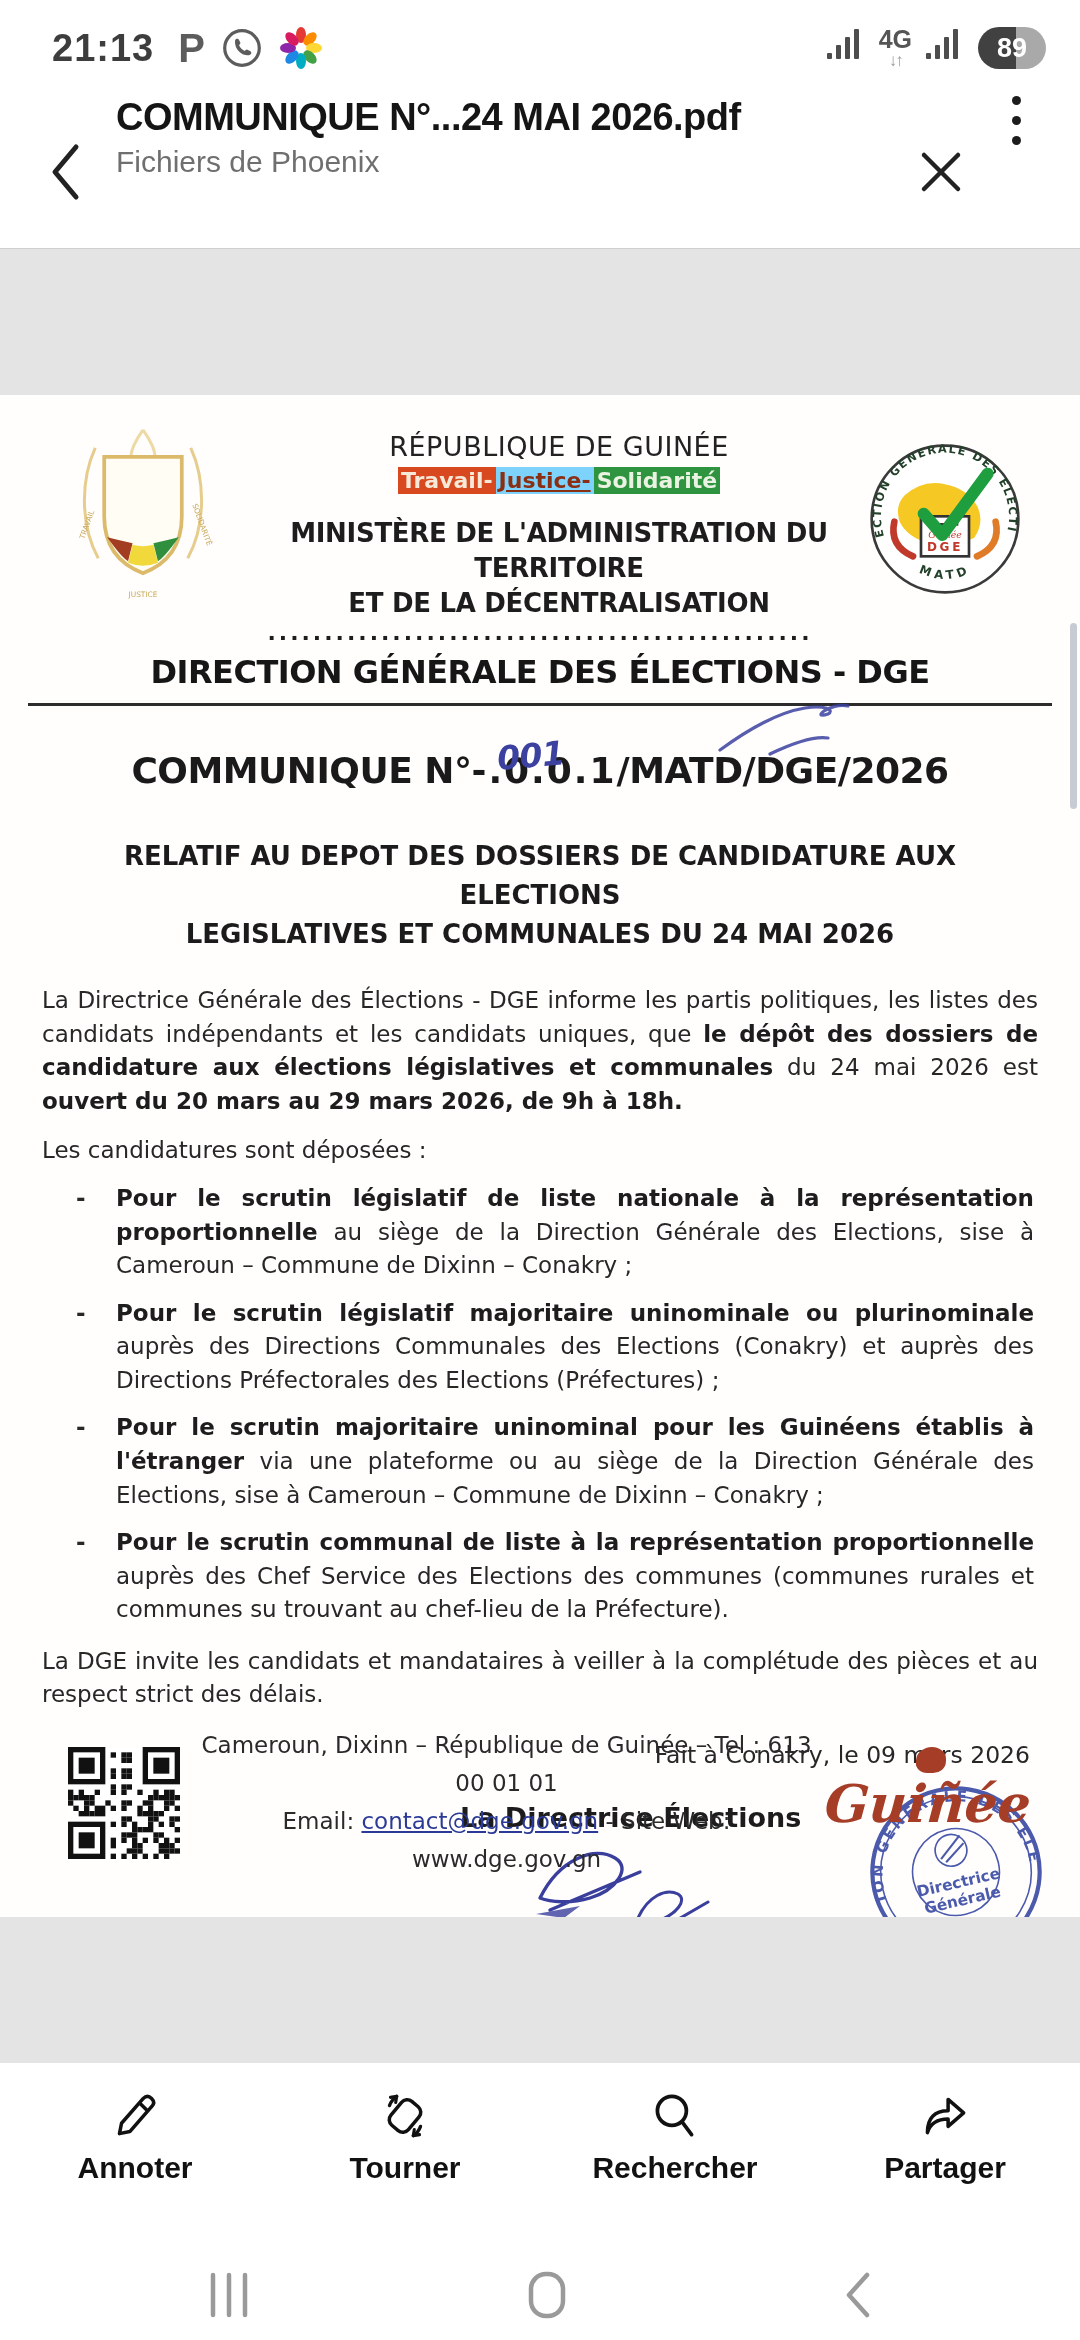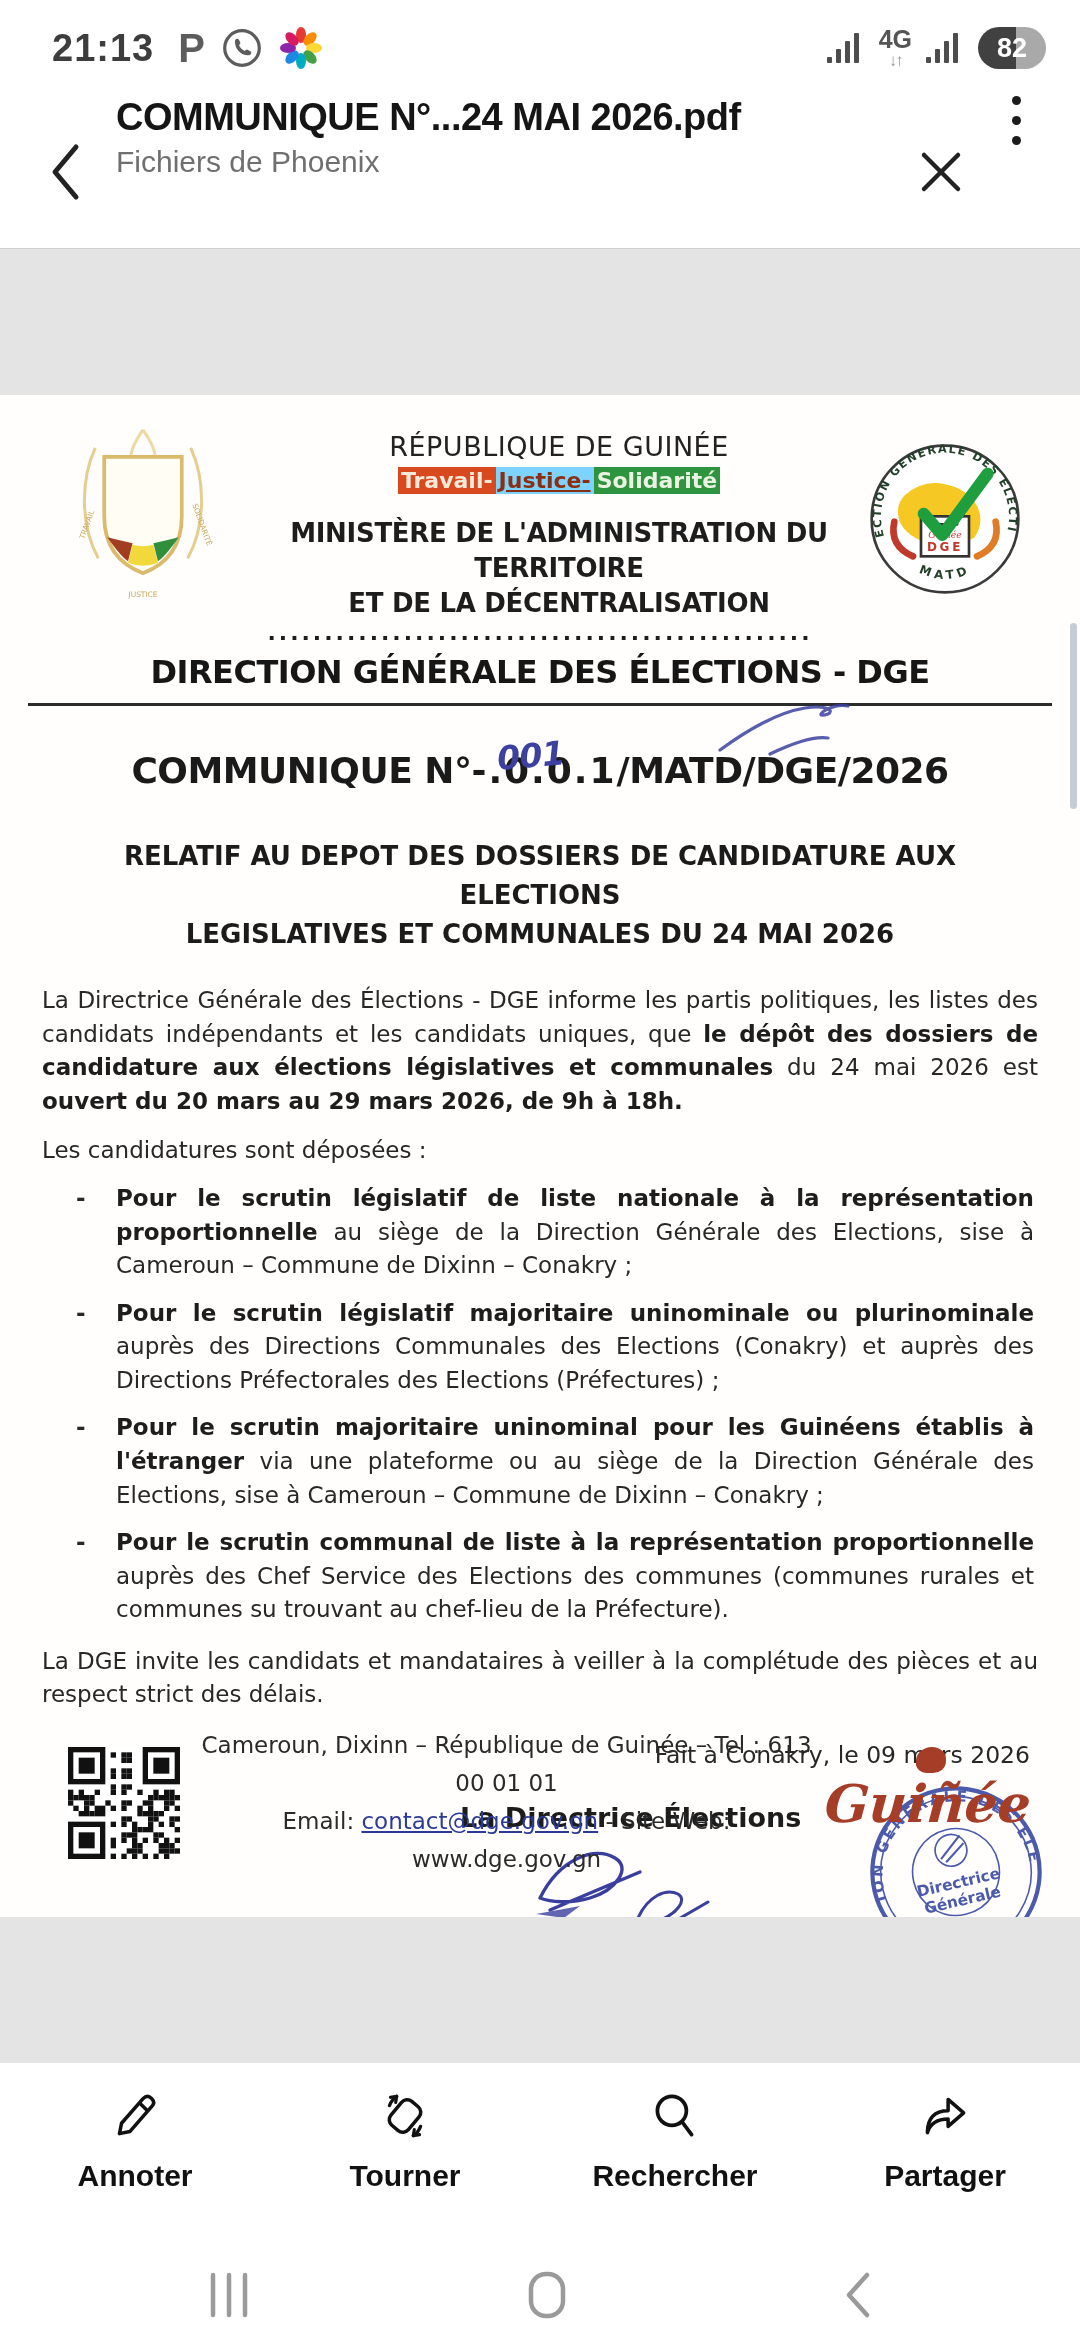--- a/index.html
+++ b/index.html
@@ -6,21 +6,21 @@
   body{
     width:1080px;height:2340px;position:relative;background:#ffffff;
     font-family:"Liberation Sans",sans-serif;overflow:hidden;
     -webkit-font-smoothing:antialiased;
   }
   
   .status-bar{height:96px;display:flex;align-items:center;justify-content:space-between;padding:0 34px 0 52px;box-sizing:border-box;}
   .sb-left{display:flex;align-items:center;gap:16px;text-align:center;}
   .sb-time{font-size:38px;font-weight:bold;color:#3d3d3d;letter-spacing:1px;}
   .sb-p{font-size:40px;font-weight:bold;color:#5c5c5c;margin-left:8px;}
-  .sb-right{display:flex;align-items:center;gap:14px;}
+  .sb-right{display:flex;gap:14px;}
   .sb-4g{display:flex;flex-direction:column;align-items:center;line-height:1;}
   .sb-4g .t{font-size:25px;font-weight:bold;color:#555;}
   .sb-4g .a{font-size:17px;color:#9a9a9a;letter-spacing:-2px;}
   .sb-batt{width:68px;height:42px;border-radius:21px;display:flex;align-items:center;justify-content:center;
     background:linear-gradient(90deg,#414141 0 56%,#a9a9a9 56% 100%);color:#fff;font-size:27px;font-weight:bold;}
   
   .app-header{height:152px;display:flex;box-sizing:border-box;padding:0 34px 0 30px;box-shadow:0 1px 0 #dcdcdc;background:#fff;}
   .hdr-back{width:70px;display:flex;align-items:center;justify-content:center;}
   .hdr-titles{flex:1;min-width:0;padding-left:16px;}
   .hdr-title{font-size:38px;font-weight:bold;color:#151515;letter-spacing:-.5px;white-space:nowrap;overflow:hidden;}
@@ -73,21 +73,21 @@
   
   .doc-footer{position:absolute;left:40px;right:49px;bottom:38px;display:flex;align-items:center;}
   .qr{flex:0 0 120px;margin-left:28px;}
   .f-center{flex:1;text-align:center;font-size:23px;color:#2a2a2a;line-height:1.65;}
   .f-link{color:#2b3a96;text-decoration:underline;}
   .brand{flex:0 0 200px;text-align:center;font-family:"DejaVu Serif",serif;font-style:italic;font-weight:bold;
          font-size:52px;color:#a63d27;transform:skewX(-4deg);position:relative;}
   .brand:before{content:"";position:absolute;top:-26px;left:88px;width:30px;height:26px;border-radius:50% 50% 40% 40%;background:#a63d27;}
   
   .toolbar{height:186px;display:flex;background:#fff;padding-top:10px;box-sizing:border-box;}
-  .tb-item{flex:1;display:flex;flex-direction:column;align-items:center;justify-content:flex-start;gap:14px;padding-top:14px;}
+  .tb-item{flex:1;display:flex;flex-direction:column;align-items:center;justify-content:flex-start;gap:6px;padding-top:14px;}
   .tb-label{font-size:30px;font-weight:600;color:#111;}
   
   .navbar{height:92px;display:flex;align-items:center;justify-content:space-between;padding:0 205px;box-sizing:border-box;background:#fff;}
   .nv{display:flex;align-items:center;justify-content:center;}
   svg{display:block;}
 </style>
 </head>
 <body>
 
 <div class="status-bar">
@@ -134,21 +134,21 @@
     <span>
       <svg width="38" height="34" viewBox="0 0 38 34">
         <g fill="#4d4d4d">
           <rect x="0" y="26" width="5" height="6" rx="1"></rect>
           <rect x="9" y="18" width="5" height="14" rx="1"></rect>
           <rect x="18" y="10" width="5" height="22" rx="1"></rect>
           <rect x="27" y="2" width="5" height="30" rx="1"></rect>
         </g>
       </svg>
     </span>
-    <span class="sb-batt">82</span>
+    <span class="sb-batt">89</span>
   </div>
 </div>
 
 <div class="app-header">
   <div class="hdr-back">
     <svg width="34" height="62" viewBox="0 0 34 62">
       <polyline points="28,6 7,31 28,56" fill="none" stroke="#222" stroke-width="5" stroke-linecap="round" stroke-linejoin="round"></polyline>
     </svg>
   </div>
   <div class="hdr-titles">

